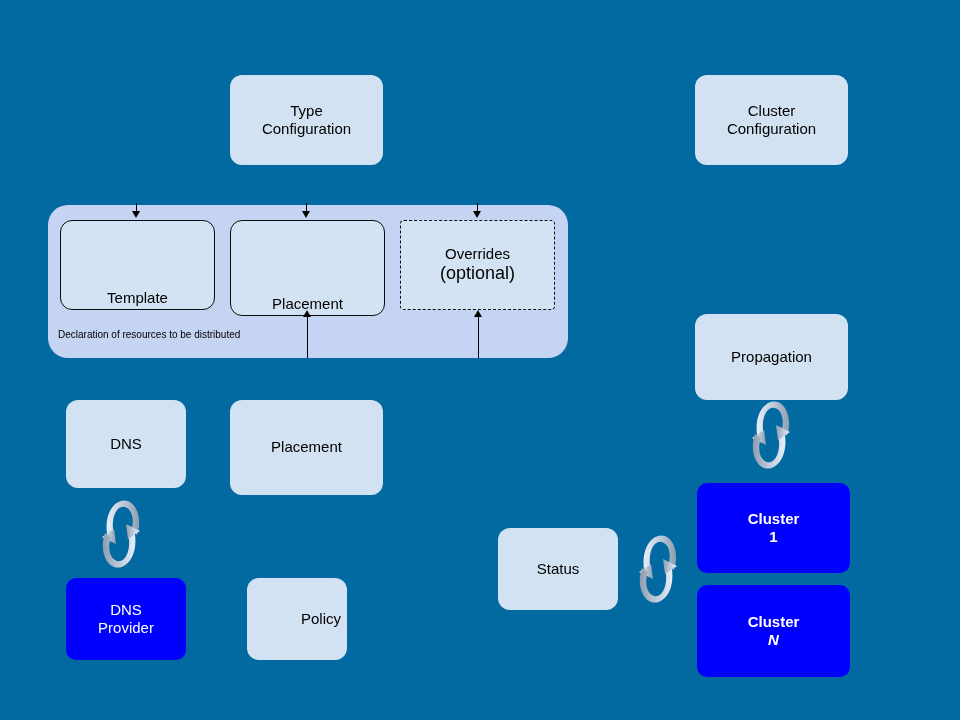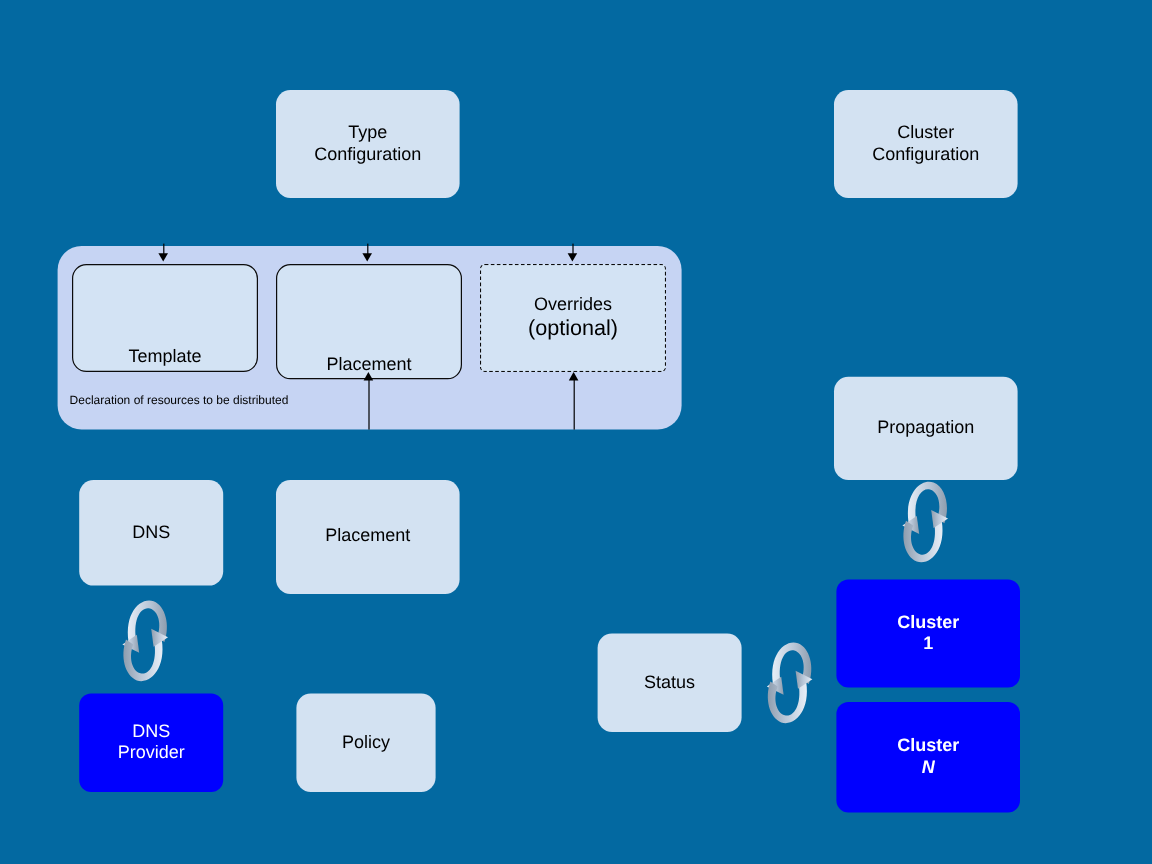--- a/index.html
+++ b/index.html
@@ -190,21 +190,21 @@
     <div>
       <span>DNS</span>
       <span>Provider</span>
     </div>
   </div>
 
   <div class="node card" style="left:230px; top:400px; width:153px; height:95px;">
     <span>Placement</span>
   </div>
 
-  <div class="node card" style="left:247px; top:578px; width:116px; height:82px;">
+  <div class="node card" style="left:247px; top:578px; width:100px; height:82px;justify-content:flex-end;">
     <span>Policy</span>
   </div>
 
   <div class="node card" style="left:695px; top:314px; width:153px; height:86px;">
     <span>Propagation</span>
   </div>
 
   <div class="sync-icon" style="left:740px; top:396px; width:62px; height:78px;">
     <svg viewBox="0 0 62 78" width="62" height="78" aria-hidden="true">
       <path d="M18 44 C 12 18, 26 2, 38 6 C 48 10, 52 26, 47 40 L41 36 C45 25, 42 14, 35 12 C 27 10, 20 22, 24 41 Z" fill="url(#gA)"></path>

